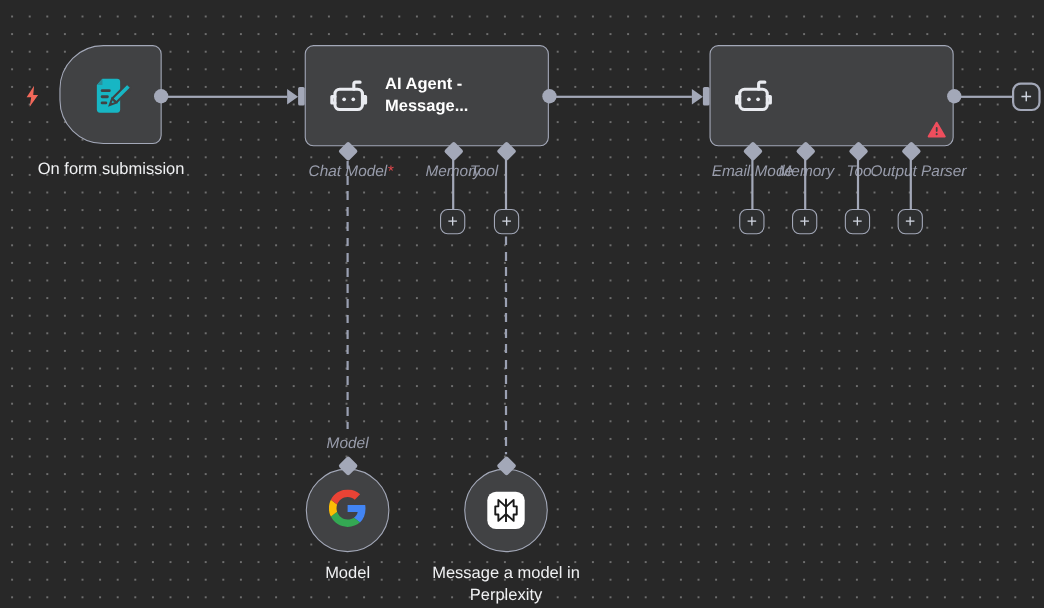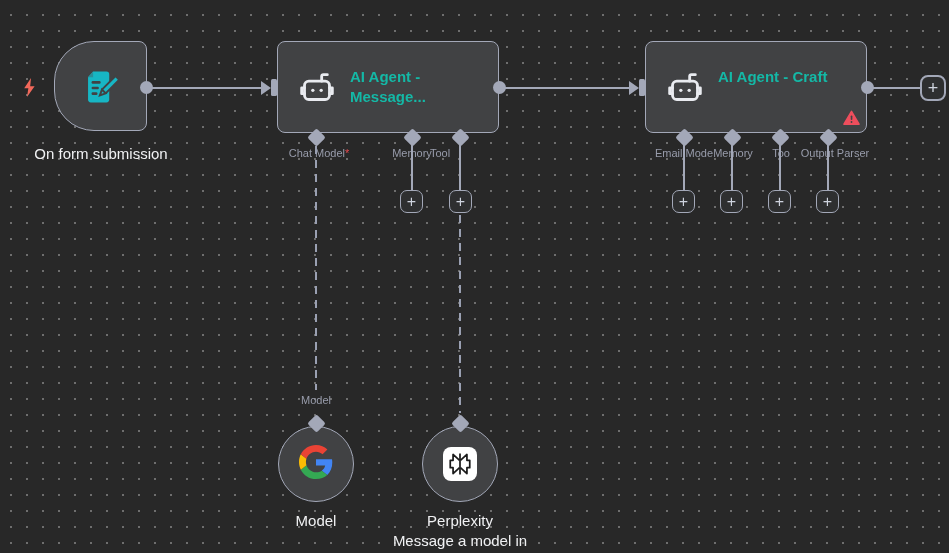--- a/index.html
+++ b/index.html
@@ -44,26 +44,27 @@
     background:repeating-linear-gradient(180deg,#9aa0b2 0px,#9aa0b2 8px,transparent 8px,transparent 14px);
   }
   .plus-sq{
     position:absolute;width:23px;height:23px;box-sizing:border-box;
     border:1.8px solid #a3a8b8;border-radius:7px;background:#2e2f30;
     display:flex;align-items:center;justify-content:center;
     color:#ced3de;font-size:16px;line-height:1;cursor:pointer;
   }
   .plus-sq.big{width:26px;height:26px;border-radius:8px;border-width:2px;font-size:18px;}
   .port-label{
-    position:absolute;color:#989cab;font-size:11px;white-space:nowrap;
+    position:absolute;color:#989cab;font-size:14px;white-space:nowrap;
     transform:translateX(-50%);
+    font-style:italic;
   }
   .req{color:#e5484d;}
   .node-title{
-    position:absolute;color:#14b8a6;font-size:15px;font-weight:600;
+    position:absolute;color:#ffffff;font-size:15px;font-weight:600;
     line-height:20px;white-space:nowrap;
   }
   .node-sub-label{
     position:absolute;color:#f0f1f3;font-size:15px;font-weight:500;
     line-height:20px;text-align:center;transform:translateX(-50%);white-space:nowrap;
   }
   .icon-wrap{position:absolute;display:flex;align-items:center;justify-content:center;}
   .pplx-card{
     width:34px;height:34px;background:#ffffff;border-radius:8px;
     display:flex;align-items:center;justify-content:center;
@@ -146,21 +147,20 @@
   <svg width="40" height="34" viewBox="0 0 24 20" fill="none" stroke="#e9ebf0" stroke-width="1.7" stroke-linecap="round" stroke-linejoin="round">
     <rect x="4.5" y="6.5" width="15" height="11" rx="2.6"></rect>
     <path d="M14.8 6.5 V3.6 q0-1 1-1 h2.4"></path>
     <path d="M4.5 10.5 H2.8 v3.5 h1.7"></path>
     <path d="M19.5 10.5 h1.7 v3.5 h-1.7"></path>
     <circle cx="9.5" cy="12" r="1" fill="#e9ebf0" stroke="none"></circle>
     <circle cx="14.5" cy="12" r="1" fill="#e9ebf0" stroke="none"></circle>
   </svg>
 </div>
 <div class="node-title" style="left:718px;top:67px;">
-  <div>AI Agent - Craft</div>
 </div>
 <div class="icon-wrap" style="left:843px;top:110px;width:17px;height:16px;">
   <svg width="17" height="16" viewBox="0 0 18 16">
     <path d="M9 1 L17 14.5 H1 Z" fill="#ee4e5d" stroke="#ee4e5d" stroke-width="1.6" stroke-linejoin="round"></path>
     <rect x="8.2" y="5.4" width="1.7" height="4.6" rx="0.8" fill="#414244"></rect>
     <circle cx="9" cy="12.2" r="1" fill="#414244"></circle>
   </svg>
 </div>
 <div class="dot" style="left:861px;top:81px;"></div>
 
@@ -215,15 +215,15 @@
   <span class="pplx-card">
     <svg width="26" height="26" viewBox="0 0 24 24" fill="none" stroke="#1a1a1a" stroke-width="1.6" stroke-linejoin="round">
       <path d="M12 2.2 V21.8"></path>
       <path d="M11.6 8.6 L5.6 3.2 V8.6 H3 V15.4 H5.6 V20.8 L11.6 15.4"></path>
       <path d="M12.4 8.6 L18.4 3.2 V8.6 H21 V15.4 H18.4 V20.8 L12.4 15.4"></path>
     </svg>
   </span>
 </div>
 <div class="diamond" style="left:454px;top:417px;"></div>
 <div class="node-sub-label" style="left:460px;top:511px;">
+  <div>Message a model in</div>
   <div>Perplexity</div>
-  <div>Message a model in</div>
 </div>
 
 </body></html>

